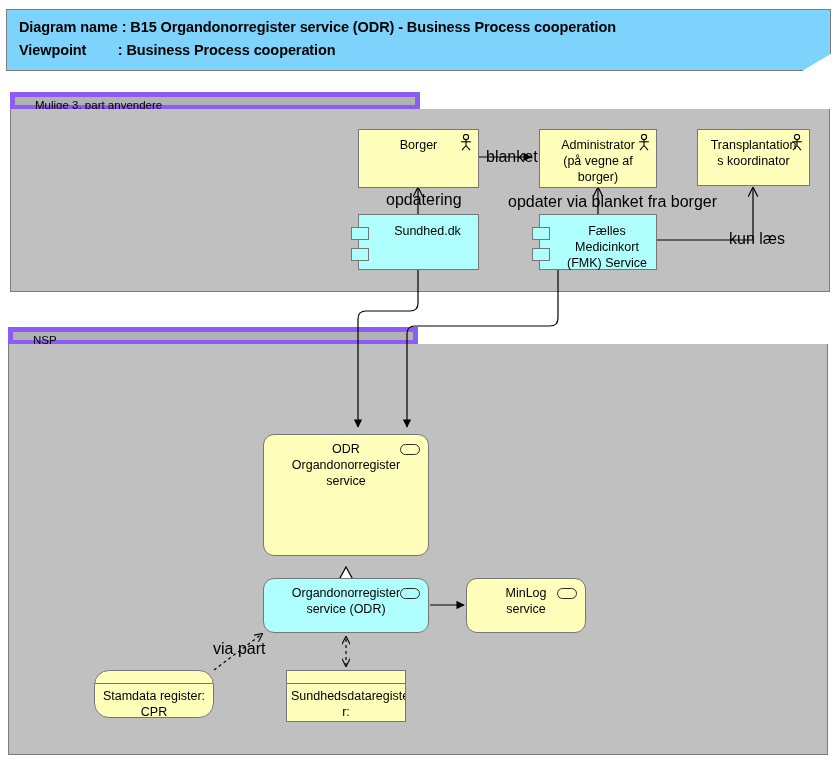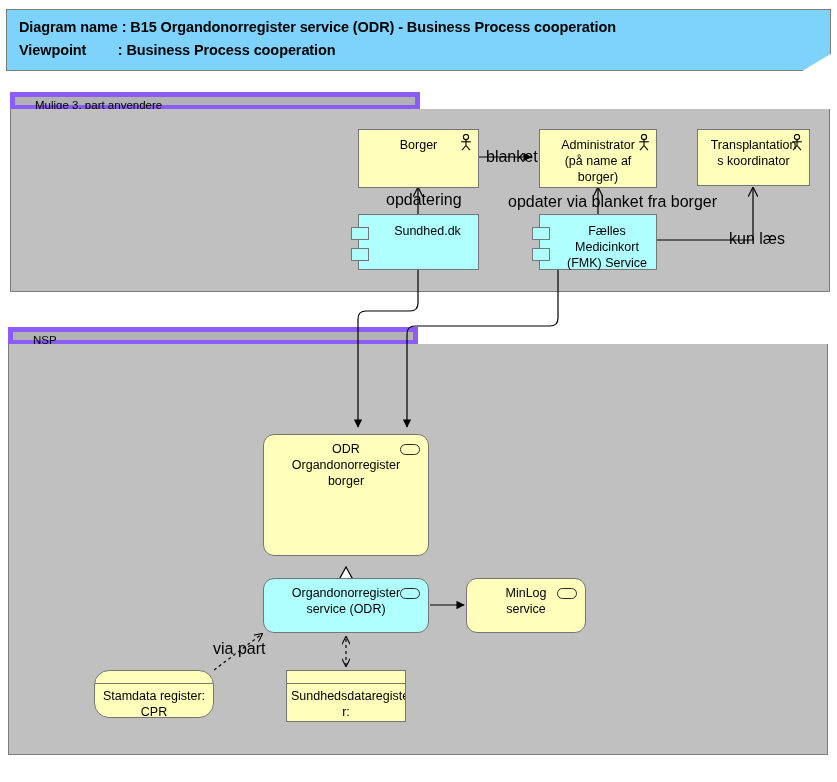--- a/index.html
+++ b/index.html
@@ -258,21 +258,21 @@
       <circle cx="7" cy="3" r="2.6" fill="none" stroke="#000" stroke-width="1.1"></circle>
       <line x1="7" y1="5.8" x2="7" y2="11.5" stroke="#000" stroke-width="1.1"></line>
       <line x1="2.2" y1="7.8" x2="11.8" y2="7.8" stroke="#000" stroke-width="1.1"></line>
       <line x1="7" y1="11.5" x2="3" y2="16.2" stroke="#000" stroke-width="1.1"></line>
       <line x1="7" y1="11.5" x2="11" y2="16.2" stroke="#000" stroke-width="1.1"></line>
     </svg>
   </div>
 
   <div class="node actor" style="left:539px; top:129px; width:118px; height:59px;">
     <div class="label">Administrator
-(på name af
+(på vegne af
 borger)</div>
     <svg class="icon-actor" viewBox="0 0 14 17">
       <circle cx="7" cy="3" r="2.6" fill="none" stroke="#000" stroke-width="1.1"></circle>
       <line x1="7" y1="5.8" x2="7" y2="11.5" stroke="#000" stroke-width="1.1"></line>
       <line x1="2.2" y1="7.8" x2="11.8" y2="7.8" stroke="#000" stroke-width="1.1"></line>
       <line x1="7" y1="11.5" x2="3" y2="16.2" stroke="#000" stroke-width="1.1"></line>
       <line x1="7" y1="11.5" x2="11" y2="16.2" stroke="#000" stroke-width="1.1"></line>
     </svg>
   </div>
 
@@ -298,21 +298,21 @@
     <div class="comp-tab t1"></div>
     <div class="comp-tab t2"></div>
     <div class="label">Fælles
 Medicinkort
 (FMK) Service</div>
   </div>
 
   <div class="node service" style="left:263px; top:434px; width:166px; height:122px;">
     <div class="label">ODR
 Organdonorregister
-borger</div>
+service</div>
     <div class="icon-service"></div>
   </div>
 
   <div class="node service cyan" style="left:263px; top:578px; width:166px; height:55px;">
     <div class="label">Organdonorregister
 service (ODR)</div>
     <div class="icon-service"></div>
   </div>
 
   <div class="node service" style="left:466px; top:578px; width:120px; height:55px;">

